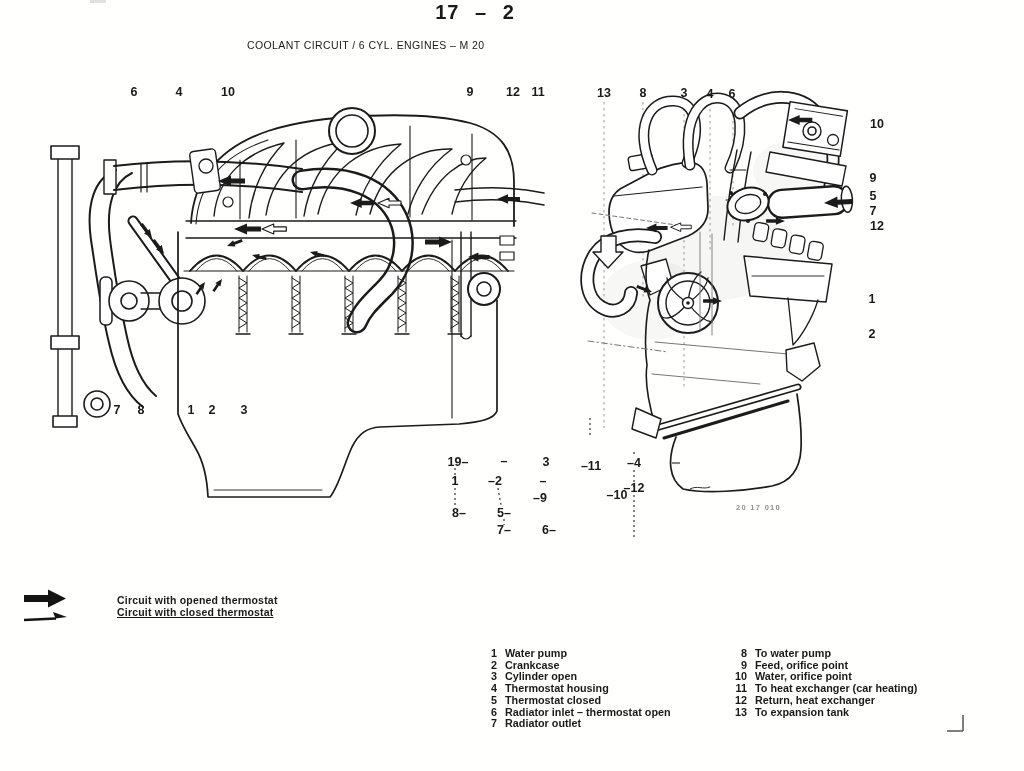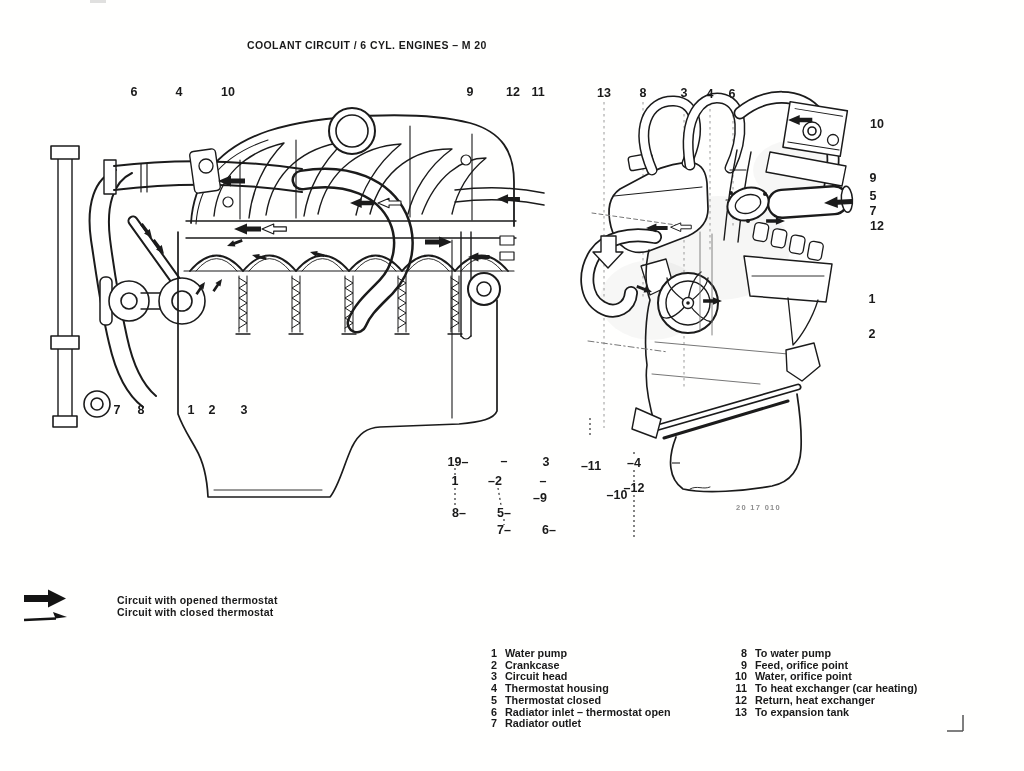--- a/index.html
+++ b/index.html
@@ -1,25 +1,25 @@
 <!DOCTYPE html>
 <html><head>
 <meta charset="utf-8">
 <style>
   html,body { margin:0; padding:0; background:#e8e8e8; }
   .page { position:relative; width:1024px; height:771px; background:#fffffe;
           font-family:"Liberation Sans", sans-serif; color:#1a1a1a; overflow:hidden; margin:0 auto; }
   .art { position:absolute; left:0; top:0; }
   .title { position:absolute; left:385px; top:1px; width:180px; text-align:center;
            font-size:20px; font-weight:700; letter-spacing:1px; word-spacing:9px; }
-  .subtitle { position:absolute; left:247px; top:39px; font-size:10.5px; font-weight:700; letter-spacing:.4px; }
+  .subtitle { position:absolute; left:247px; top:39px; font-size:10.5px; font-weight:400; letter-spacing:.4px; }
   .co { position:absolute; transform:translate(-50%,-50%); font-size:12.5px; font-weight:700; white-space:nowrap; }
   .legend-arrows { position:absolute; left:20px; top:585px; }
   .legend-label { position:absolute; font-size:10.5px; font-weight:700; letter-spacing:.2px; }
-  .lg1 { left:117px; top:606px; } .lg2 { left:117px; top:594px; }
+  .lg1 { left:117px; top:606px;text-decoration:underline; } .lg2 { left:117px; top:594px; }
   .drawnum { position:absolute; left:736px; top:503px; font-size:7.5px; font-weight:700;
              color:#8f8f8f; letter-spacing:1.3px; }
   .plist { position:absolute; top:648px; font-size:10.8px; font-weight:700; line-height:11.7px; }
   #parts-left { left:481px; } #parts-right { left:725px; }
   .prow { display:flex; }
   .pnum { width:16px; text-align:right; margin-right:8px; flex:none; }
   #parts-right .pnum { width:22px; }
   .plbl { white-space:nowrap; }
 </style>
 </head>
@@ -302,20 +302,21 @@
         <use href="#arr" fill="#1b1b1b" transform="translate(824,203) rotate(177) scale(1.05)"></use>
         <use href="#arr" fill="#1b1b1b" transform="translate(646,228) rotate(180) scale(0.8)"></use>
         <use href="#arr" fill="#fff" stroke="#1b1b1b" stroke-width="1.3" transform="translate(671,227) rotate(180) scale(0.75)"></use>
         <use href="#arr" fill="#1b1b1b" transform="translate(785,221) scale(0.7)"></use>
         <use href="#arr" fill="#1b1b1b" transform="translate(722,301) scale(0.7)"></use>
         <use href="#arr" fill="#1b1b1b" transform="translate(652,292) rotate(20) scale(0.6)"></use>
       </g>
     </g>
   </svg>
 
+  <div class="title">17 – 2</div>
   <div class="subtitle">COOLANT CIRCUIT / 6 CYL. ENGINES – M 20</div>
 
   <div id="callouts">
       <span class="co" style="left: 134px; top: 92px;">6</span>
       <span class="co" style="left: 179px; top: 92px;">4</span>
       <span class="co" style="left: 228px; top: 92px;">10</span>
       <span class="co" style="left: 470px; top: 92px;">9</span>
       <span class="co" style="left: 513px; top: 92px;">12</span>
       <span class="co" style="left: 538px; top: 92px;">11</span>
       <span class="co" style="left: 117px; top: 410px;">7</span>
@@ -368,21 +369,21 @@
       <div class="prow">
         <span class="pnum">1</span>
         <span class="plbl">Water pump</span>
       </div>
       <div class="prow">
         <span class="pnum">2</span>
         <span class="plbl">Crankcase</span>
       </div>
       <div class="prow">
         <span class="pnum">3</span>
-        <span class="plbl">Circuit head</span>
+        <span class="plbl">Cylinder open</span>
       </div>
       <div class="prow">
         <span class="pnum">4</span>
         <span class="plbl">Thermostat housing</span>
       </div>
       <div class="prow">
         <span class="pnum">5</span>
         <span class="plbl">Thermostat closed</span>
       </div>
       <div class="prow">

